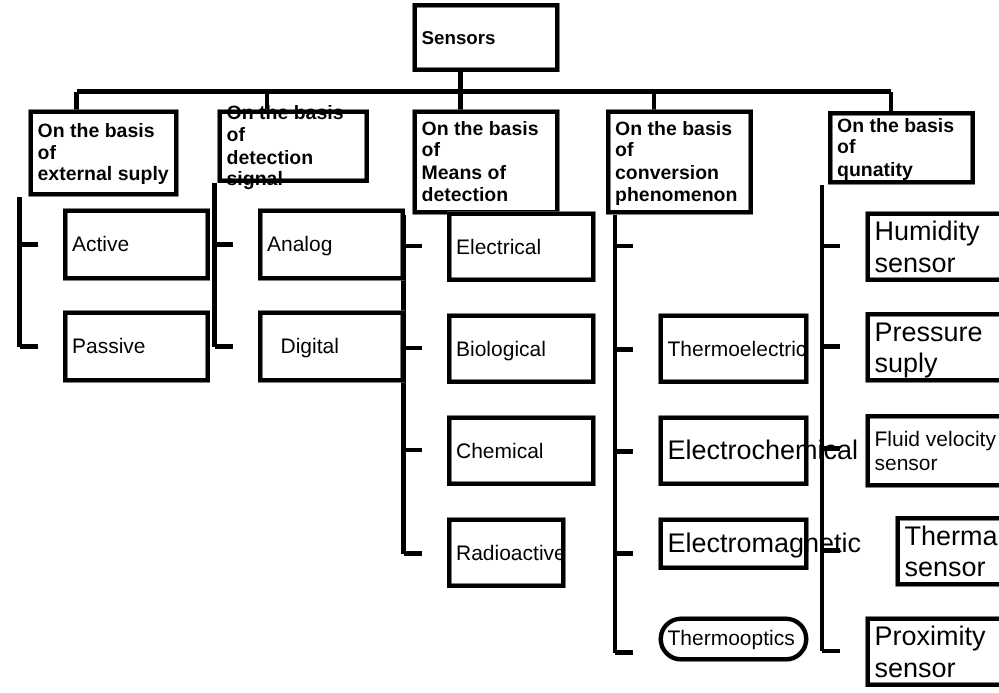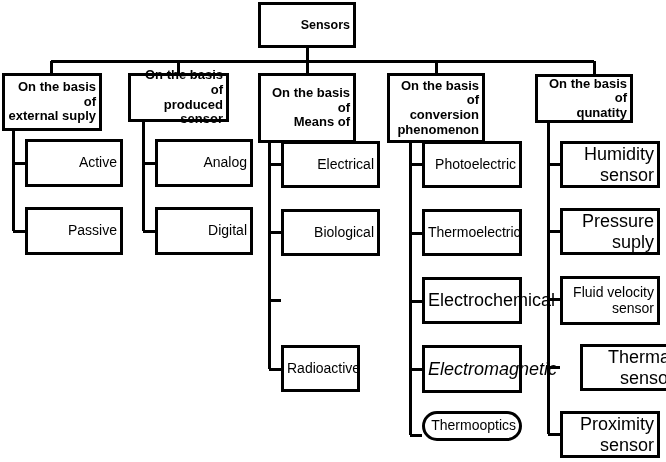--- a/index.html
+++ b/index.html
@@ -12,24 +12,25 @@
   }
   #wires{position:absolute;left:0;top:0;width:666px;height:462px;pointer-events:none;}
   .node{
     position:absolute;
     box-sizing:border-box;
     border:3px solid #000000;
     background:#ffffff;
     display:flex;
     align-items:center;
     justify-content:center;
-    text-align:right;
+    text-align:left;
     color:#000000;
     line-height:1.12;
     padding:1px 3px;
+    margin-left:17px;
   }
   .root{font-size:12.5px;font-weight:bold;}
   .cat{font-size:13px;font-weight:bold;}
   .leaf{font-size:14px;font-weight:normal;}
   .leaf.small{font-size:18px;}
   .node span{display:block;width:100%;}
 </style>
 </head>
 <body>
 
@@ -91,63 +92,64 @@
   <div class="node leaf" style="left:25px;top:139px;width:98px;height:48px;">
     <span>Active</span>
   </div>
   <div class="node leaf" style="left:25px;top:207px;width:98px;height:48px;">
     <span>Passive</span>
   </div>
 
   <div class="node cat" style="left:128px;top:73px;width:101px;height:49px;">
     <span>
       <span>On the basis of</span>
-      <span>produced sensor</span>
+      <span>detection signal</span>
     </span>
   </div>
   <div class="node leaf" style="left:155px;top:139px;width:98px;height:48px;">
     <span>Analog</span>
   </div>
   <div class="node leaf" style="left:155px;top:207px;width:98px;height:48px;padding-left:12px;">
     <span>Digital</span>
   </div>
 
   <div class="node cat" style="left:258px;top:73px;width:98px;height:70px;">
     <span>
       <span>On the basis of</span>
       <span>Means of</span>
+      <span>detection</span>
     </span>
   </div>
   <div class="node leaf" style="left:281px;top:141px;width:99px;height:47px;">
     <span>Electrical</span>
   </div>
   <div class="node leaf" style="left:281px;top:209px;width:99px;height:47px;">
     <span>Biological</span>
+  </div>
+  <div class="node leaf" style="left:281px;top:277px;width:99px;height:47px;">
+    <span>Chemical</span>
   </div>
   <div class="node leaf" style="left:281px;top:345px;width:79px;height:47px;">
     <span>Radioactive</span>
   </div>
 
   <div class="node cat" style="left:387px;top:73px;width:98px;height:70px;">
     <span>
       <span>On the basis of</span>
       <span>conversion</span>
       <span>phenomenon</span>
     </span>
   </div>
-  <div class="node leaf" style="left:422px;top:141px;width:100px;height:47px;">
-    <span>Photoelectric</span>
-  </div>
   <div class="node leaf" style="left:422px;top:209px;width:100px;height:47px;">
     <span>Thermoelectric</span>
   </div>
   <div class="node leaf small" style="left:422px;top:277px;width:100px;height:47px;">
     <span>Electrochemical</span>
   </div>
-  <div class="node leaf small" style="left:422px;top:345px;width:100px;height:48px;font-style:italic;">
+  <div class="node leaf small" style="left:422px;top:345px;width:100px;height:35px;">
     <span>Electromagnetic</span>
   </div>
   <div class="node leaf" style="left:422px;top:411px;width:100px;height:30px;border-radius:20px;">
     <span>Thermooptics</span>
   </div>
 
   <div class="node cat" style="left:535px;top:74px;width:98px;height:49px;">
     <span>
       <span>On the basis of</span>
       <span>qunatity</span>

